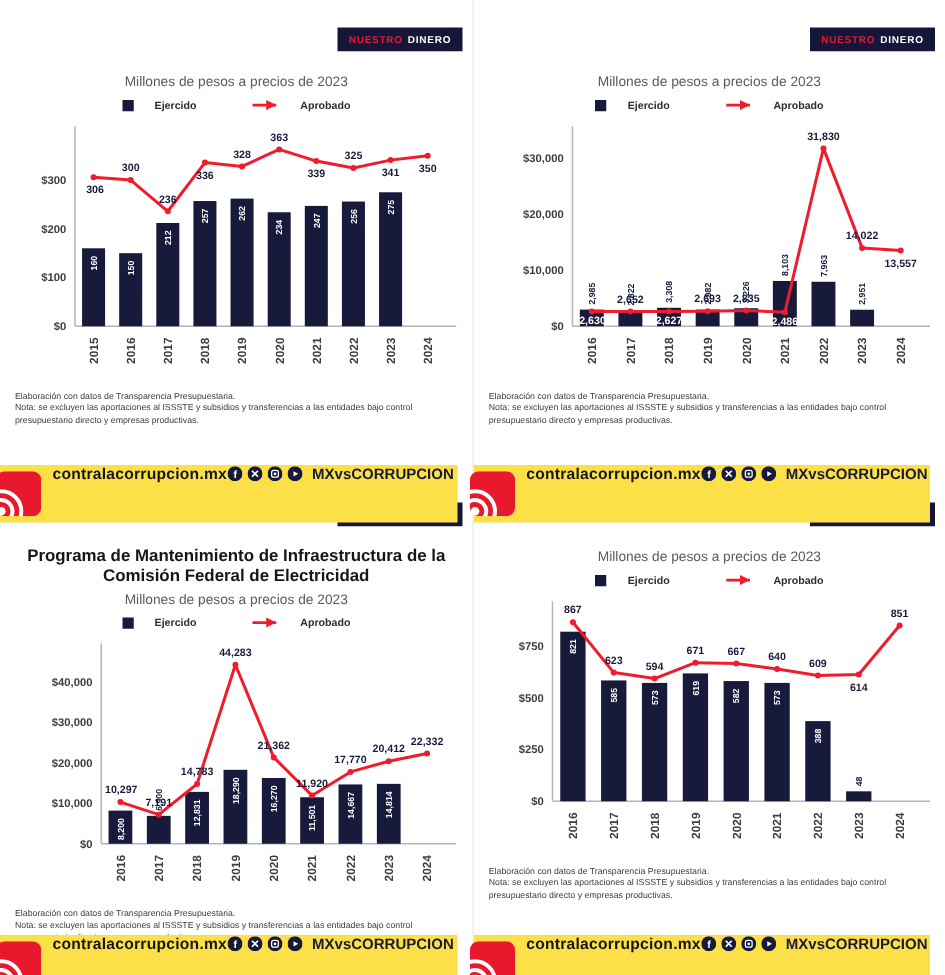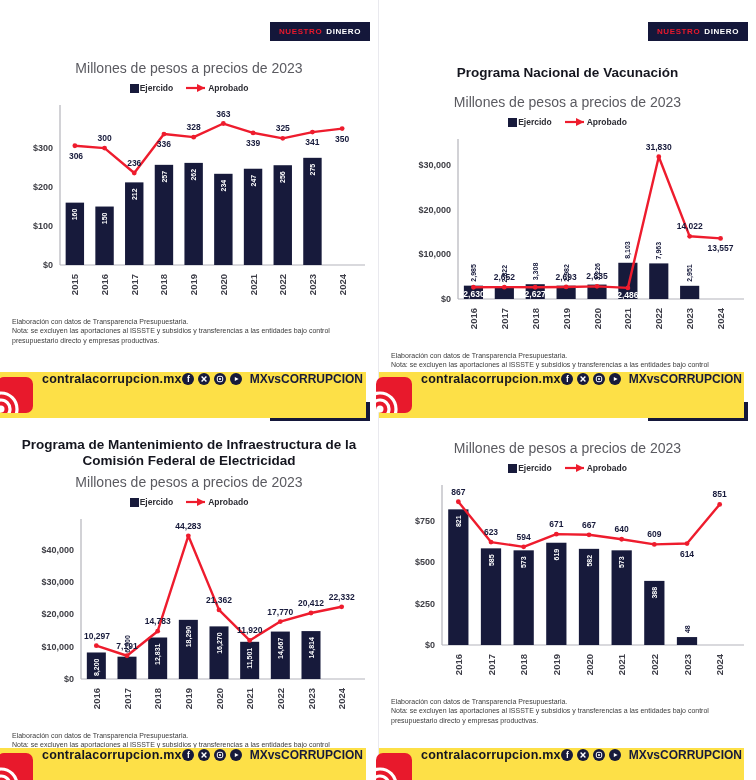--- a/index.html
+++ b/index.html
@@ -11,22 +11,22 @@
   .panel.row2{padding-top:46px;}
 
   .badge{position:absolute;right:8px;background:#14173a;padding:5px 9px;font-size:8px;font-weight:bold;letter-spacing:.6px;white-space:nowrap;}
   .row1 .badge{top:22px;}
   .row2 .badge{top:12px;}
   .badge .w1{color:#e8192c;}
   .badge .w2{color:#ffffff;margin-left:4px;}
 
   .title{margin:0 14px;min-height:34px;display:flex;align-items:center;justify-content:center;text-align:center;
          font-size:13.5px;font-weight:bold;color:#15161f;line-height:1.18;}
-  .subtitle{margin-top:4px;text-align:center;font-size:14px;color:#5a5a60;}
-  .legend{margin-top:7px;display:flex;justify-content:center;align-items:center;gap:1px;font-size:8.5px;font-weight:600;color:#2c2c33;}
+  .subtitle{margin-top:4px;text-align:center;font-size:11px;color:#5a5a60;}
+  .legend{margin-top:7px;display:flex;justify-content:center;align-items:center;gap:17px;font-size:8.5px;font-weight:600;color:#2c2c33;}
   .legend .sw{width:9px;height:9px;background:#171a3b;display:inline-block;}
   .legend .gap{width:10px;}
   .chart{display:block;margin:4px auto 0;width:368px;height:218px;}
   .footnote{margin:2px 0 0 12px;max-width:345px;font-size:7px;line-height:1.35;color:#3b3b3b;}
 
   .footerbar{position:absolute;left:0;right:12px;height:46px;background:#fde047;display:flex;align-items:flex-start;z-index:5;}
   .row1 .footerbar{top:372px;}
   .row2 .footerbar{top:358px;}
   .logo{position:absolute;left:-3px;top:5px;width:36px;height:36px;}
   .site{margin-left:42px;font-size:12.5px;font-weight:bold;color:#141521;letter-spacing:.2px;}
@@ -145,21 +145,20 @@
           </svg>
         <span class="handle">MXvsCORRUPCION</span>
       </span>
     </div>
   </section>
 
   <section class="panel row1 col2">
     <div class="badge">
       <span class="w1">NUESTRO</span><span class="w2">DINERO</span>
     </div>
-    <h2 class="title">Programa Nacional de Vacunación</h2>
     <div class="subtitle">Millones de pesos a precios de 2023</div>
     <div class="legend">
       <span class="sw"></span>
       <span>Ejercido</span>
       <span class="gap"></span>
       <svg class="arrow" width="22" height="10" viewBox="0 0 22 10">
           <line x1="1" y1="5" x2="20" y2="5" stroke="#ee1c2d" stroke-width="2.2"></line>
           <path d="M12,1 L20,5 L12,9 Z" fill="#ee1c2d"></path>
         </svg>
       <span>Aprobado</span>

